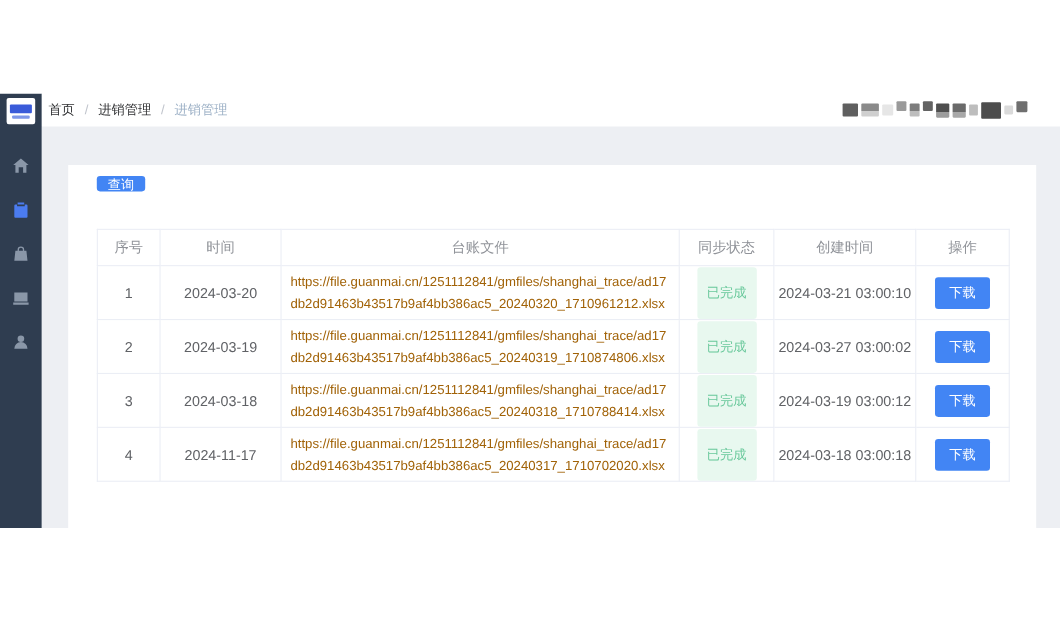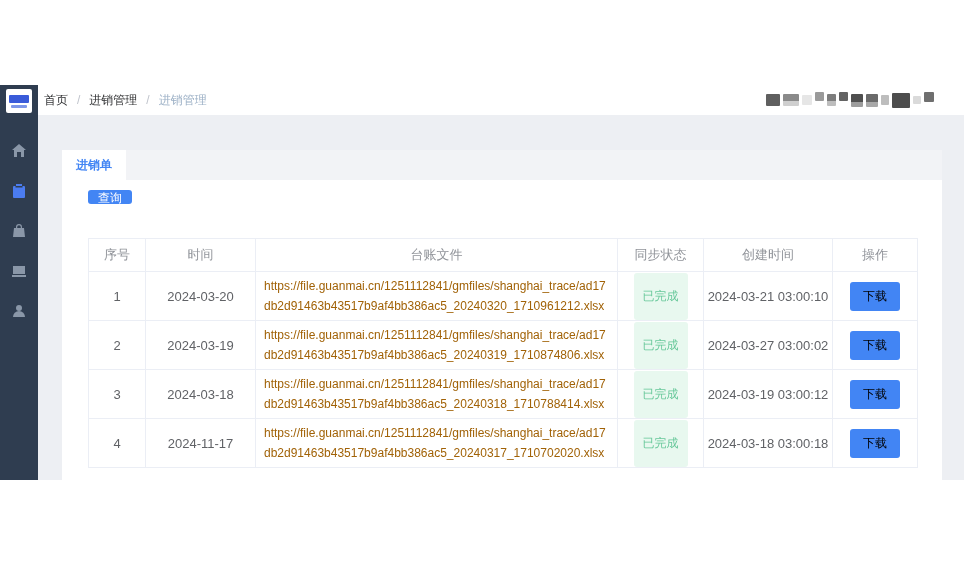--- a/index.html
+++ b/index.html
@@ -47,21 +47,21 @@
 
   
   table { margin-top:34px; width:829px; border-collapse:collapse; table-layout:fixed; }
   th, td { border:1px solid #ebeef5; }
   th { height:33px; font-size:13px; font-weight:400; color:#909399; text-align:center; background:#ffffff; }
   td { height:48px; font-size:13px; color:#606266; text-align:center; background:#ffffff; }
   td.file-cell { text-align:left; font-size:12px; line-height:20px; padding:4px 8px; word-break:break-all; color:#a16207; }
   .col-no { width:57px; } .col-date { width:110px; } .col-file { width:362px; }
   .col-status { width:86px; } .col-created { width:129px; } .col-op { width:85px; }
   .badge { display:inline-block; background:#e8f8ef; color:#69c89b; font-size:12px; padding:15px 9px; border-radius:3px; }
-  .btn-download { background:#4285f4; color:#000000; border:none; border-radius:3px; font-size:12px; padding:6px 13px; cursor:pointer; font-family:Liberation Serif, serif; }
+  .btn-download { background:#4285f4; color:#ffffff; border:none; border-radius:3px; font-size:12px; padding:6px 13px; cursor:pointer; font-family:Liberation Serif, serif; }
 </style>
 </head>
 <body>
 
 <div class="window">
 
   <aside class="sidebar">
     <div class="logo-box">
       <div class="logo">
           <span class="l1"></span>
@@ -120,23 +120,20 @@
         <i style="width:8px;height:10px;background:#bdbdbd;"></i>
         <i style="width:18px;height:15px;background:#4d4d4d;"></i>
         <i style="width:8px;height:8px;background:#dadada;"></i>
         <i style="width:10px;height:10px;background:#6f6f6f;align-self:flex-start;"></i>
       </div>
     </header>
 
     <div class="content">
       <div class="card">
 
-        <div class="tabbar">
-          <div class="tab active">进销单</div>
-        </div>
 
         <div class="card-body">
 
           <div class="filter-row">
             <button class="btn-primary">查询</button>
           </div>
 
           <table>
             <colgroup>
               <col class="col-no">

